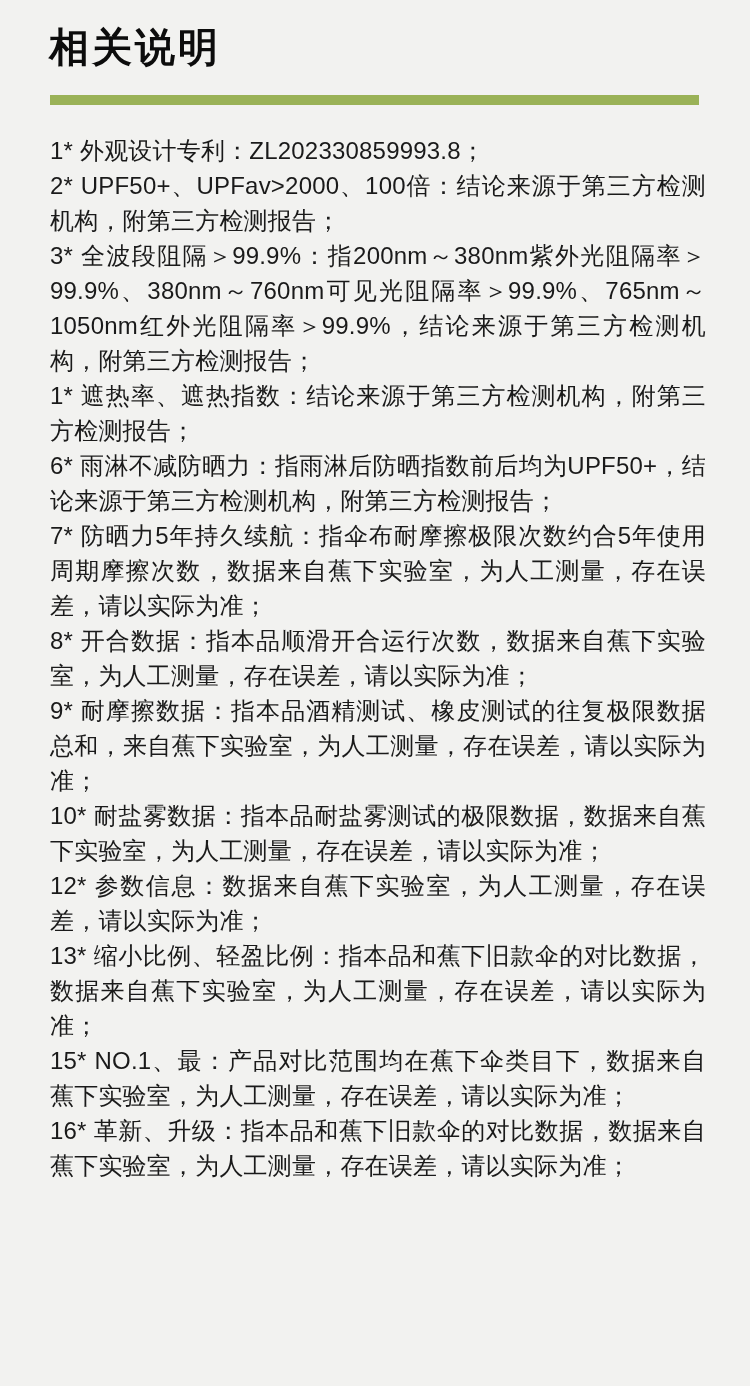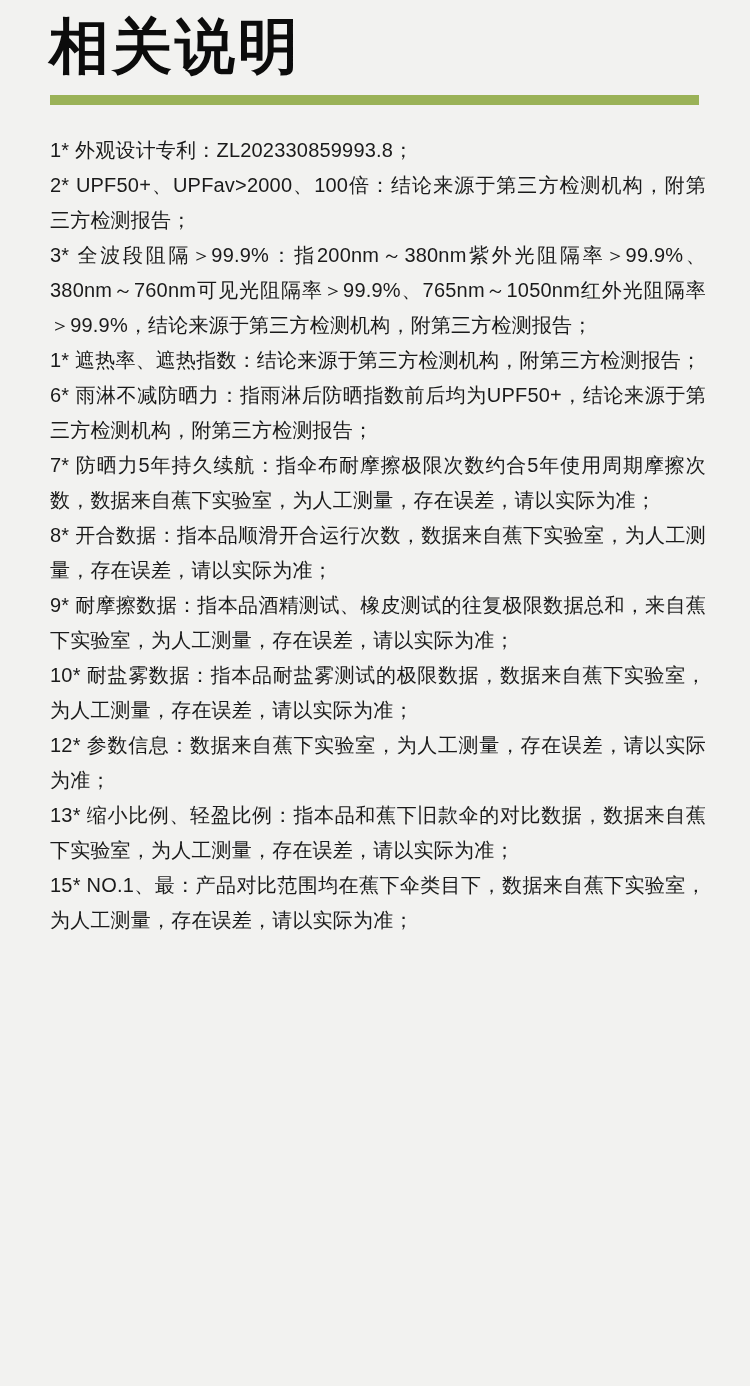--- a/index.html
+++ b/index.html
@@ -13,21 +13,21 @@
     height: 1386px;
     background: #f2f2f0;
     overflow: hidden;
     font-family: "Liberation Sans", sans-serif;
   }
   .page-title {
     position: absolute;
     left: 49px;
     top: 12px;
     margin: 0;
-    font-size: 60px;
+    font-size: 40px;
     line-height: 70px;
     font-weight: 900;
     letter-spacing: 3px;
     color: #0c0c0c;
     font-family: "Liberation Sans", sans-serif;
   }
   .title-underline {
     position: absolute;
     left: 50px;
     top: 95px;
@@ -38,21 +38,21 @@
   .notes-list {
     position: absolute;
     left: 50px;
     top: 133px;
     width: 656px;
     color: #1a1a1a;
   }
   .note {
     margin: 0;
     padding: 0;
-    font-size: 20px;
+    font-size: 24px;
     line-height: 35px;
     text-align: justify;
     letter-spacing: 0.2px;
     color: #1a1a1a;
   }
 </style>
 </head>
 <body>
 
 <div class="page">
@@ -67,15 +67,16 @@
     <p class="note">3* 全波段阻隔＞99.9%：指200nm～380nm紫外光阻隔率＞99.9%、380nm～760nm可见光阻隔率＞99.9%、765nm～1050nm红外光阻隔率＞99.9%，结论来源于第三方检测机构，附第三方检测报告；</p>
     <p class="note">1* 遮热率、遮热指数：结论来源于第三方检测机构，附第三方检测报告；</p>
     <p class="note">6* 雨淋不减防晒力：指雨淋后防晒指数前后均为UPF50+，结论来源于第三方检测机构，附第三方检测报告；</p>
     <p class="note">7* 防晒力5年持久续航：指伞布耐摩擦极限次数约合5年使用周期摩擦次数，数据来自蕉下实验室，为人工测量，存在误差，请以实际为准；</p>
     <p class="note">8* 开合数据：指本品顺滑开合运行次数，数据来自蕉下实验室，为人工测量，存在误差，请以实际为准；</p>
     <p class="note">9* 耐摩擦数据：指本品酒精测试、橡皮测试的往复极限数据总和，来自蕉下实验室，为人工测量，存在误差，请以实际为准；</p>
     <p class="note">10* 耐盐雾数据：指本品耐盐雾测试的极限数据，数据来自蕉下实验室，为人工测量，存在误差，请以实际为准；</p>
     <p class="note">12* 参数信息：数据来自蕉下实验室，为人工测量，存在误差，请以实际为准；</p>
     <p class="note">13* 缩小比例、轻盈比例：指本品和蕉下旧款伞的对比数据，数据来自蕉下实验室，为人工测量，存在误差，请以实际为准；</p>
     <p class="note">15* NO.1、最：产品对比范围均在蕉下伞类目下，数据来自蕉下实验室，为人工测量，存在误差，请以实际为准；</p>
+    <p class="note">16* 革新、升级：指本品和蕉下旧款伞的对比数据，数据来自蕉下实验室，为人工测量，存在误差，请以实际为准；</p>
   </div>
 
 </div>
 
 </body></html>

